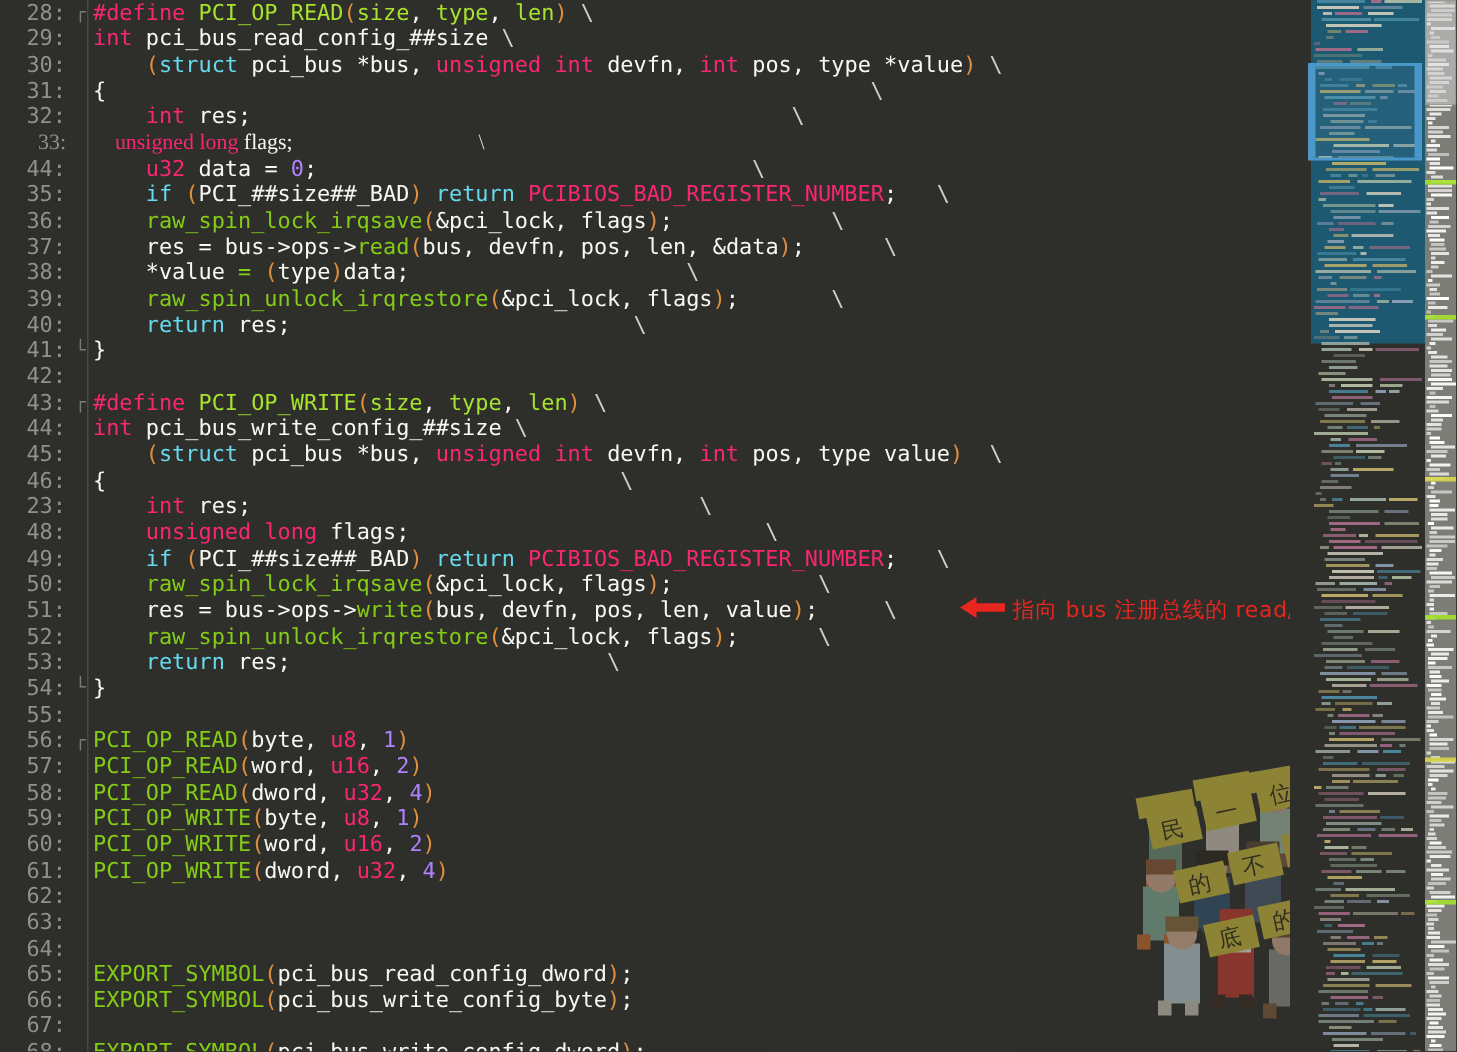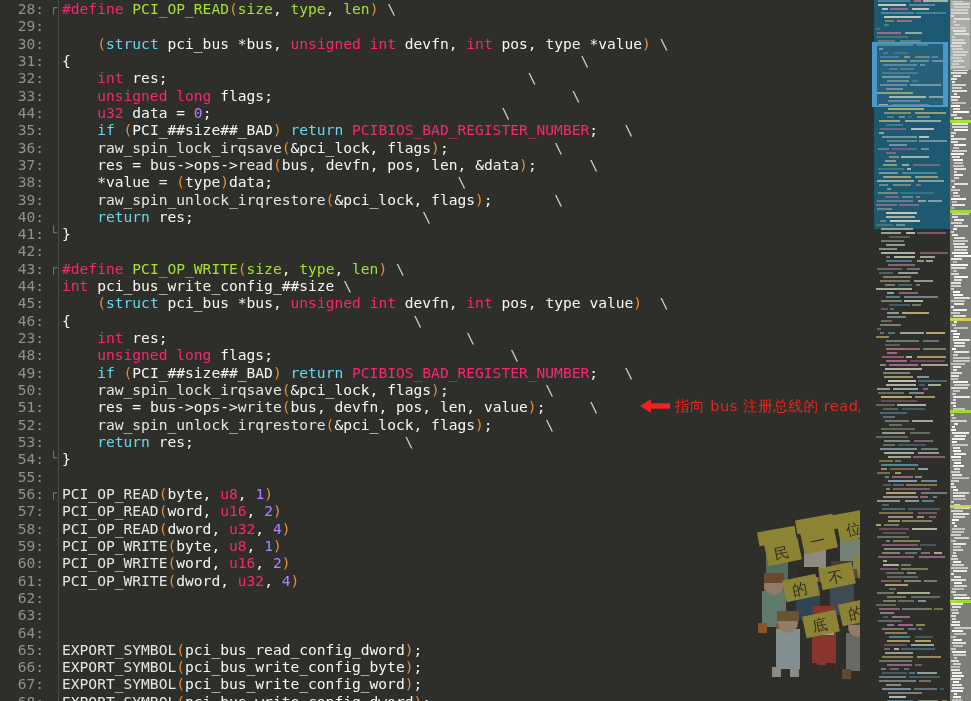--- a/index.html
+++ b/index.html
@@ -62,21 +62,21 @@
     left: 58px;
     top: 0;
     width: 1px;
     height: 701px;
     background: #484a44;
   }
 
   
   .t-pre   { color: #f92672; }   
   .t-macro { color: #a6e22e; }   
-  .t-fn    { color: #e5e5e5; }   
+  .t-fn    { color: #84cc16; }   
   .t-kw    { color: #f92672; }   
   .t-type  { color: #66d9ef; }   
   .t-ctrl  { color: #66d9ef; }   
   .t-const { color: #f92672; }   
   .t-num   { color: #ae81ff; }   
   .t-punct { color: #e08e3c; }   
   .t-plain { color: #f8f8f2; }
   .t-esc   { color: #cfcfc6; }
   .t-mparam{ color: #a6e22e; }   
 
@@ -172,25 +172,25 @@
 </style>
 </head>
 <body>
 
 <div id="app">
 
   <div id="editor">
     <div class="guide"></div>
     <div id="lines">
         <div class="code-line" style="top: 0px; position: absolute; left: 0px; width: 860px;"><span class="gutter">28</span><span class="fold">┌</span><span class="content"><span class="t-pre">#define</span> <span class="t-macro">PCI_OP_READ</span><span class="t-punct">(</span><span class="t-mparam">size</span><span class="t-plain">,</span> <span class="t-mparam">type</span><span class="t-plain">,</span> <span class="t-mparam">len</span><span class="t-punct">)</span> <span class="t-esc">\</span></span></div>
-        <div class="code-line" style="top: 17.32px; position: absolute; left: 0px; width: 860px;"><span class="gutter">29</span></div>
+        <div class="code-line" style="top: 17.32px; position: absolute; left: 0px; width: 860px;"><span class="gutter">29</span><span class="content"><span class="t-kw">int</span> <span class="t-plain">pci_bus_read_config_##size</span> <span class="t-esc">\</span></span></div>
         <div class="code-line" style="top: 34.64px; position: absolute; left: 0px; width: 860px;"><span class="gutter">30</span><span class="content">    <span class="t-punct">(</span><span class="t-type">struct</span> <span class="t-plain">pci_bus</span> <span class="t-plain">*</span><span class="t-plain">bus</span><span class="t-plain">,</span> <span class="t-kw">unsigned</span> <span class="t-kw">int</span> <span class="t-plain">devfn</span><span class="t-plain">,</span> <span class="t-kw">int</span> <span class="t-plain">pos</span><span class="t-plain">,</span> <span class="t-plain">type</span> <span class="t-plain">*</span><span class="t-plain">value</span><span class="t-punct">)</span> <span class="t-esc">\</span></span></div>
         <div class="code-line" style="top: 51.96px; position: absolute; left: 0px; width: 860px;"><span class="gutter">31</span><span class="content"><span class="t-plain">{</span>                                                          <span class="t-esc">\</span></span></div>
         <div class="code-line" style="top: 69.28px; position: absolute; left: 0px; width: 860px;"><span class="gutter">32</span><span class="content">    <span class="t-kw">int</span> <span class="t-plain">res</span><span class="t-plain">;</span>                                         <span class="t-esc">\</span></span></div>
-        <div class="code-line" style="top: 86.6px; position: absolute; left: 0px; width: 860px;"><span class="gutter">33</span><span class="content">    <span class="t-kw">unsigned</span> <span class="t-kw">long</span> <span class="t-plain">flags</span><span class="t-plain">;</span>                                  <span class="t-esc">\</span></span></div>
+        <div class="code-line" style="top: 86.6px; position: absolute; left: 0px; width: 860px; font-family: Liberation Serif, serif;"><span class="gutter">33</span><span class="content">    <span class="t-kw">unsigned</span> <span class="t-kw">long</span> <span class="t-plain">flags</span><span class="t-plain">;</span>                                  <span class="t-esc">\</span></span></div>
         <div class="code-line" style="top: 103.92px; position: absolute; left: 0px; width: 860px;"><span class="gutter">44</span><span class="content">    <span class="t-kw">u32</span> <span class="t-plain">data</span> <span class="t-plain">=</span> <span class="t-num">0</span><span class="t-plain">;</span>                                 <span class="t-esc">\</span></span></div>
         <div class="code-line" style="top: 121.24px; position: absolute; left: 0px; width: 860px;"><span class="gutter">35</span><span class="content">    <span class="t-ctrl">if</span> <span class="t-punct">(</span><span class="t-plain">PCI_##size##_BAD</span><span class="t-punct">)</span> <span class="t-ctrl">return</span> <span class="t-const">PCIBIOS_BAD_REGISTER_NUMBER</span><span class="t-plain">;</span>   <span class="t-esc">\</span></span></div>
         <div class="code-line" style="top: 138.56px; position: absolute; left: 0px; width: 860px;"><span class="gutter">36</span><span class="content">    <span class="t-fn">raw_spin_lock_irqsave</span><span class="t-punct">(</span><span class="t-plain">&amp;</span><span class="t-plain">pci_lock</span><span class="t-plain">,</span> <span class="t-plain">flags</span><span class="t-punct">)</span><span class="t-plain">;</span>            <span class="t-esc">\</span></span></div>
         <div class="code-line" style="top: 155.88px; position: absolute; left: 0px; width: 860px;"><span class="gutter">37</span><span class="content">    <span class="t-plain">res</span> <span class="t-plain">=</span> <span class="t-plain">bus</span><span class="t-plain">-&gt;</span><span class="t-plain">ops</span><span class="t-plain">-&gt;</span><span class="t-fn">read</span><span class="t-punct">(</span><span class="t-plain">bus</span><span class="t-plain">,</span> <span class="t-plain">devfn</span><span class="t-plain">,</span> <span class="t-plain">pos</span><span class="t-plain">,</span> <span class="t-plain">len</span><span class="t-plain">,</span> <span class="t-plain">&amp;</span><span class="t-plain">data</span><span class="t-punct">)</span><span class="t-plain">;</span>      <span class="t-esc">\</span></span></div>
         <div class="code-line" style="top: 173.2px; position: absolute; left: 0px; width: 860px;"><span class="gutter">38</span><span class="content">    <span class="t-plain">*</span><span class="t-plain">value</span> <span class="t-fn">=</span> <span class="t-punct">(</span><span class="t-plain">type</span><span class="t-punct">)</span><span class="t-plain">data</span><span class="t-plain">;</span>                     <span class="t-esc">\</span></span></div>
         <div class="code-line" style="top: 190.52px; position: absolute; left: 0px; width: 860px;"><span class="gutter">39</span><span class="content">    <span class="t-fn">raw_spin_unlock_irqrestore</span><span class="t-punct">(</span><span class="t-plain">&amp;</span><span class="t-plain">pci_lock</span><span class="t-plain">,</span> <span class="t-plain">flags</span><span class="t-punct">)</span><span class="t-plain">;</span>       <span class="t-esc">\</span></span></div>
         <div class="code-line" style="top: 207.84px; position: absolute; left: 0px; width: 860px;"><span class="gutter">40</span><span class="content">    <span class="t-ctrl">return</span> <span class="t-plain">res</span><span class="t-plain">;</span>                          <span class="t-esc">\</span></span></div>
         <div class="code-line" style="top: 225.16px; position: absolute; left: 0px; width: 860px;"><span class="gutter">41</span><span class="fold">└</span><span class="content"><span class="t-plain">}</span></span></div>
         <div class="code-line" style="top: 242.48px; position: absolute; left: 0px; width: 860px;"><span class="gutter">42</span><span class="content"></span></div>
         <div class="code-line" style="top: 259.8px; position: absolute; left: 0px; width: 860px;"><span class="gutter">43</span><span class="fold">┌</span><span class="content"><span class="t-pre">#define</span> <span class="t-macro">PCI_OP_WRITE</span><span class="t-punct">(</span><span class="t-mparam">size</span><span class="t-plain">,</span> <span class="t-mparam">type</span><span class="t-plain">,</span> <span class="t-mparam">len</span><span class="t-punct">)</span> <span class="t-esc">\</span></span></div>
@@ -210,21 +210,21 @@
         <div class="code-line" style="top: 502.28px; position: absolute; left: 0px; width: 860px;"><span class="gutter">57</span><span class="content"><span class="t-fn">PCI_OP_READ</span><span class="t-punct">(</span><span class="t-plain">word</span><span class="t-plain">,</span> <span class="t-kw">u16</span><span class="t-plain">,</span> <span class="t-num">2</span><span class="t-punct">)</span></span></div>
         <div class="code-line" style="top: 519.6px; position: absolute; left: 0px; width: 860px;"><span class="gutter">58</span><span class="content"><span class="t-fn">PCI_OP_READ</span><span class="t-punct">(</span><span class="t-plain">dword</span><span class="t-plain">,</span> <span class="t-kw">u32</span><span class="t-plain">,</span> <span class="t-num">4</span><span class="t-punct">)</span></span></div>
         <div class="code-line" style="top: 536.92px; position: absolute; left: 0px; width: 860px;"><span class="gutter">59</span><span class="content"><span class="t-fn">PCI_OP_WRITE</span><span class="t-punct">(</span><span class="t-plain">byte</span><span class="t-plain">,</span> <span class="t-kw">u8</span><span class="t-plain">,</span> <span class="t-num">1</span><span class="t-punct">)</span></span></div>
         <div class="code-line" style="top: 554.24px; position: absolute; left: 0px; width: 860px;"><span class="gutter">60</span><span class="content"><span class="t-fn">PCI_OP_WRITE</span><span class="t-punct">(</span><span class="t-plain">word</span><span class="t-plain">,</span> <span class="t-kw">u16</span><span class="t-plain">,</span> <span class="t-num">2</span><span class="t-punct">)</span></span></div>
         <div class="code-line" style="top: 571.56px; position: absolute; left: 0px; width: 860px;"><span class="gutter">61</span><span class="content"><span class="t-fn">PCI_OP_WRITE</span><span class="t-punct">(</span><span class="t-plain">dword</span><span class="t-plain">,</span> <span class="t-kw">u32</span><span class="t-plain">,</span> <span class="t-num">4</span><span class="t-punct">)</span></span></div>
         <div class="code-line" style="top: 588.88px; position: absolute; left: 0px; width: 860px;"><span class="gutter">62</span><span class="content"></span></div>
         <div class="code-line" style="top: 606.2px; position: absolute; left: 0px; width: 860px;"><span class="gutter">63</span></div>
         <div class="code-line" style="top: 623.52px; position: absolute; left: 0px; width: 860px;"><span class="gutter">64</span></div>
         <div class="code-line" style="top: 640.84px; position: absolute; left: 0px; width: 860px;"><span class="gutter">65</span><span class="content"><span class="t-fn">EXPORT_SYMBOL</span><span class="t-punct">(</span><span class="t-plain">pci_bus_read_config_dword</span><span class="t-punct">)</span><span class="t-plain">;</span></span></div>
         <div class="code-line" style="top: 658.16px; position: absolute; left: 0px; width: 860px;"><span class="gutter">66</span><span class="content"><span class="t-fn">EXPORT_SYMBOL</span><span class="t-punct">(</span><span class="t-plain">pci_bus_write_config_byte</span><span class="t-punct">)</span><span class="t-plain">;</span></span></div>
-        <div class="code-line" style="top: 675.48px; position: absolute; left: 0px; width: 860px;"><span class="gutter">67</span><span class="content"><span class="t-fn">EXPORT_SYMBOL</span><span class="t-punct">(</span><span class="t-plain">pci_bus_write_config_word</span><span class="t-punct">)</span><span class="t-plain">;</span></span></div>
+        <div class="code-line" style="top: 675.48px; position: absolute; left: 0px; width: 860px;"><span class="gutter">67</span></div>
         <div class="code-line" style="top: 692.8px; position: absolute; left: 0px; width: 860px;"><span class="gutter">68</span><span class="content"><span class="t-fn">EXPORT_SYMBOL</span><span class="t-punct">(</span><span class="t-plain">pci_bus_write_config_dword</span><span class="t-punct">)</span><span class="t-plain">;</span></span></div>
       </div>
   </div>
 
   <div id="annotation" style="left: 640px; top: 397.36px; color: rgb(232, 37, 31);">
     <span class="arrow">
       <svg width="30" height="16" viewBox="0 0 30 16" aria-hidden="true">
         <path d="M0 8 L11 1 L11 5.2 L30 5.2 L30 10.8 L11 10.8 L11 15 Z" fill="#e8251f"></path>
       </svg>
     </span><span id="annotation-text">指向 bus 注册总线的 read/write</span>

